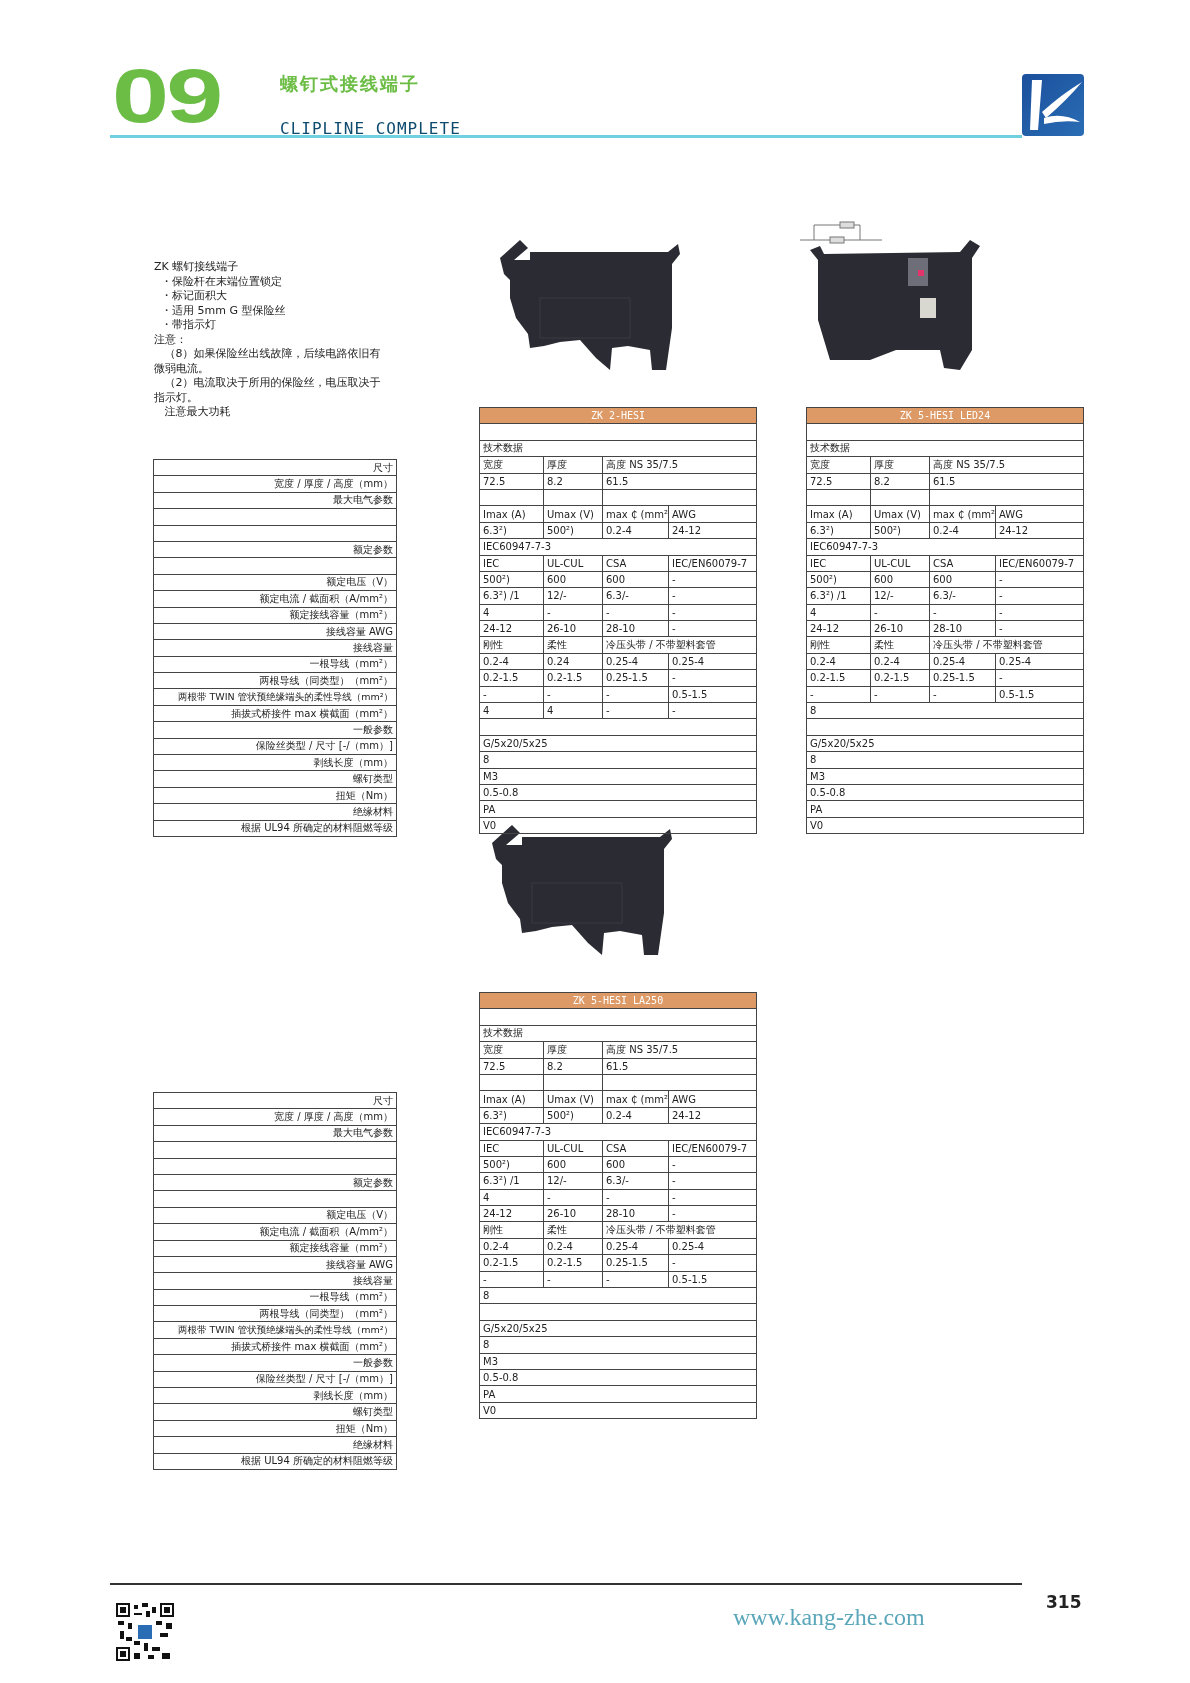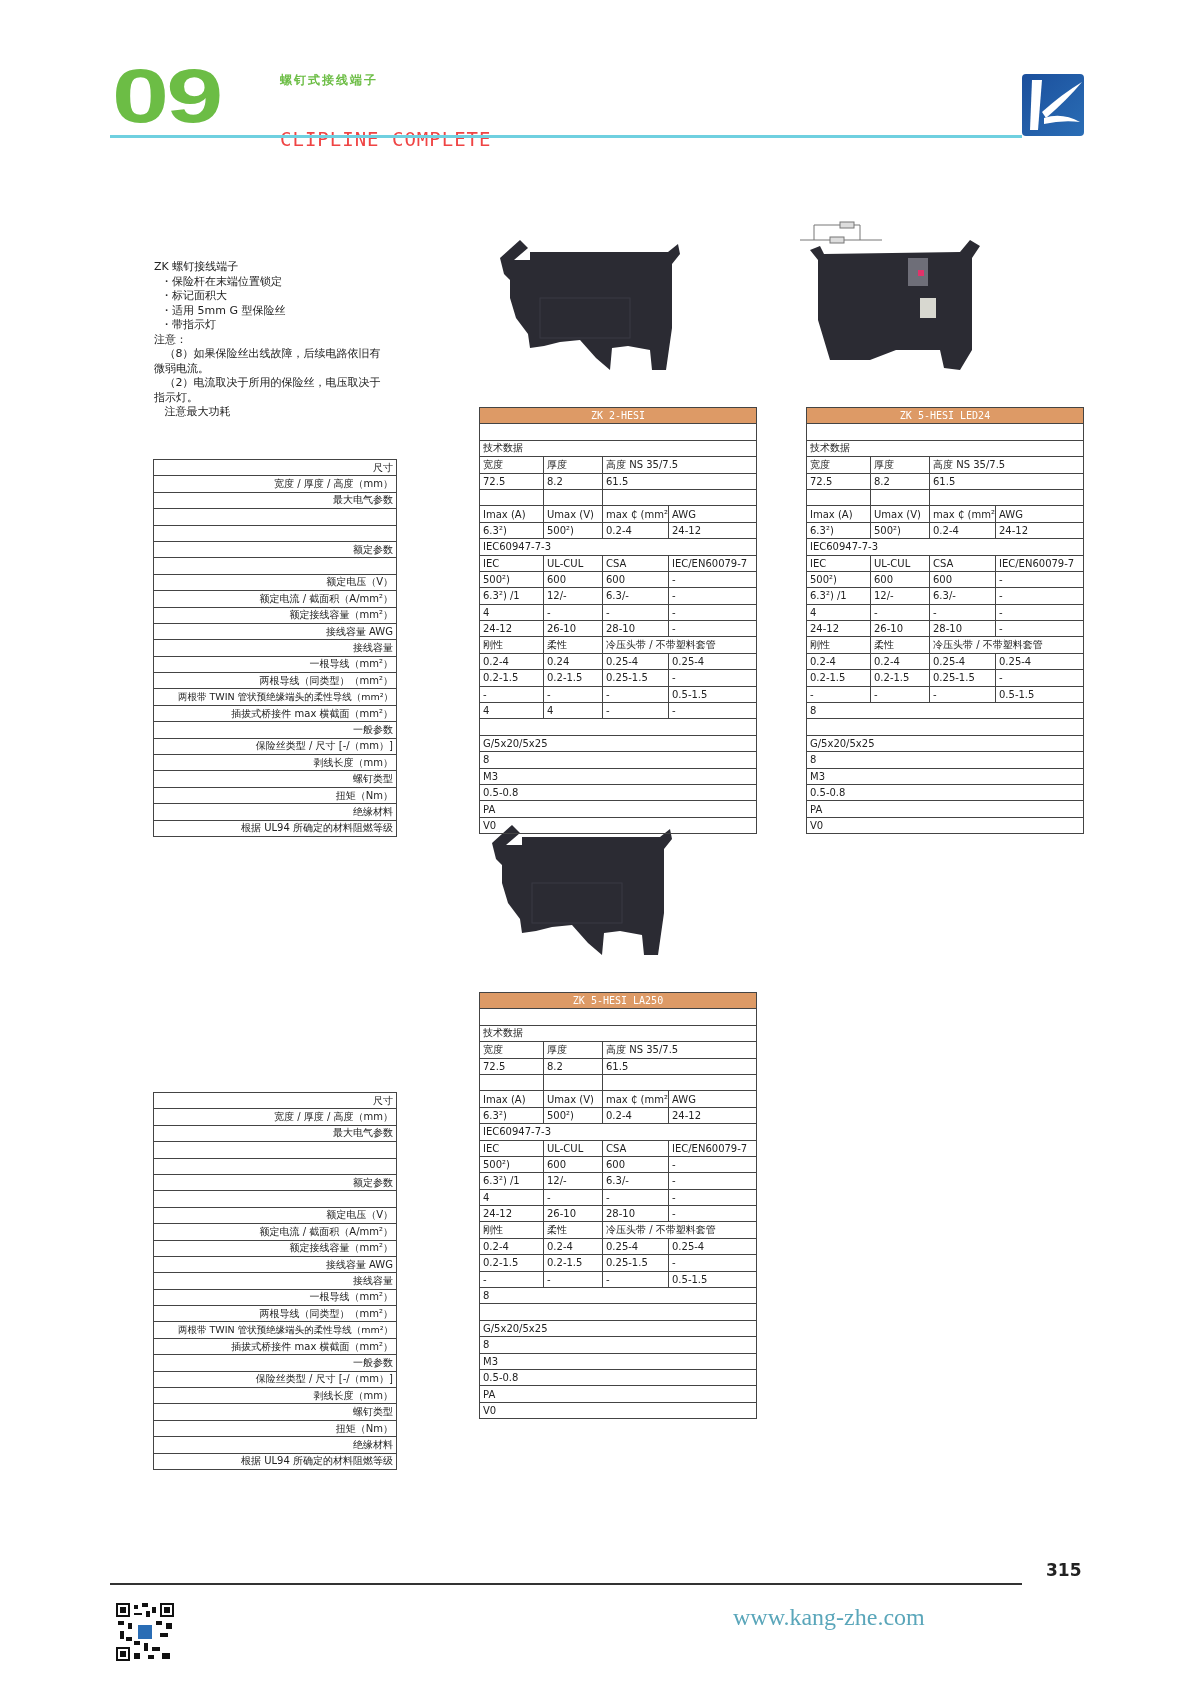--- a/index.html
+++ b/index.html
@@ -2,34 +2,34 @@
 <html><head>
 <meta charset="utf-8">
 <style>
   html, body { margin:0; padding:0; background:#fff; }
   body { width:1190px; height:1683px; position:relative; overflow:hidden;
          font-family:"DejaVu Sans", "Liberation Sans", sans-serif; color:#222; }
   .abs { position:absolute; }
   .chapter-num { left:112px; top:58px; font-family:"Liberation Sans", sans-serif;
     font-weight:bold; font-size:76px; color:#6cbd45; letter-spacing:-2px; line-height:76px;
     transform:scaleX(1.35); transform-origin:left top; }
-  .title-cn { left:280px; top:72px; font-size:12px; font-weight:bold; color:#6cbd45; letter-spacing:2px; }
-  .title-en { left:280px; top:128px; font-family:"DejaVu Sans Mono", monospace; font-size:19px; color:#ef4444; letter-spacing:1px; }
+  .title-cn { left:280px; top:72px; font-size:18px; font-weight:bold; color:#6cbd45; letter-spacing:2px; }
+  .title-en { left:280px; top:119px; font-family:"DejaVu Sans Mono", monospace; font-size:16px; color:#0c4a6e; letter-spacing:1px; }
   .header-rule { left:110px; top:135px; width:912px; height:3px; background:#6fd0e0; }
   .logo { left:1022px; top:74px; width:62px; height:62px; }
   .intro { left:154px; top:260px; font-size:11px; line-height:14.5px; width:260px; color:#222; }
   .intro div { white-space:pre; }
   .spec { border-collapse:collapse; font-size:10px; table-layout:fixed; }
   .spec td { border:1.5px solid #444; padding:0 3px; height:15.4px; white-space:nowrap; overflow:hidden; }
   .labels td { text-align:right; }
   .c { text-align:left; }
   .hdr td { background:#dd9a66; color:#fff; text-align:center; font-family:"DejaVu Sans Mono", monospace; }
   .footer-rule { left:110px; top:1583px; width:912px; height:2px; background:#333; }
   .site { left:733px; top:1604px; font-family:"Liberation Serif","DejaVu Serif", serif; font-size:24px; color:#5aa6ba; }
-  .page-num { left:1046px; top:1560px; font-size:17px; font-weight:bold; color:#222; }
+  .page-num { left:1046px; top:1592px; font-size:17px; font-weight:bold; color:#222; }
   .qr { left:116px; top:1603px; width:58px; height:58px; }
 </style>
 </head>
 <body>
 
 <div class="abs chapter-num">09</div>
 <div class="abs title-cn">螺钉式接线端子</div>
 <div class="abs title-en">CLIPLINE  COMPLETE</div>
 <div class="abs header-rule"></div>
 <svg class="abs logo" viewBox="0 0 62 62">

